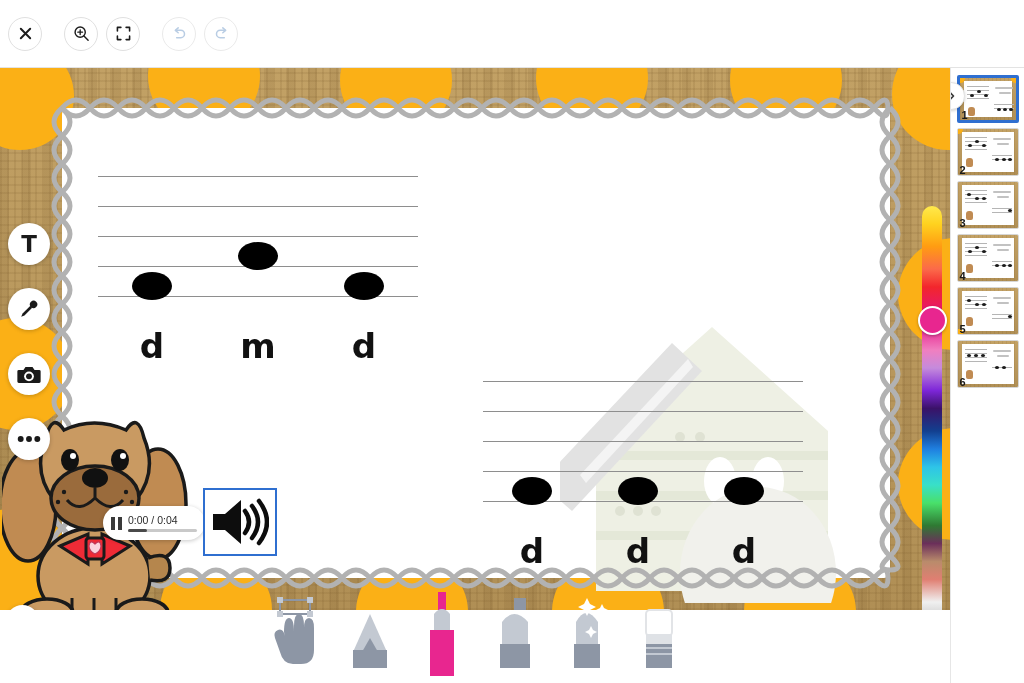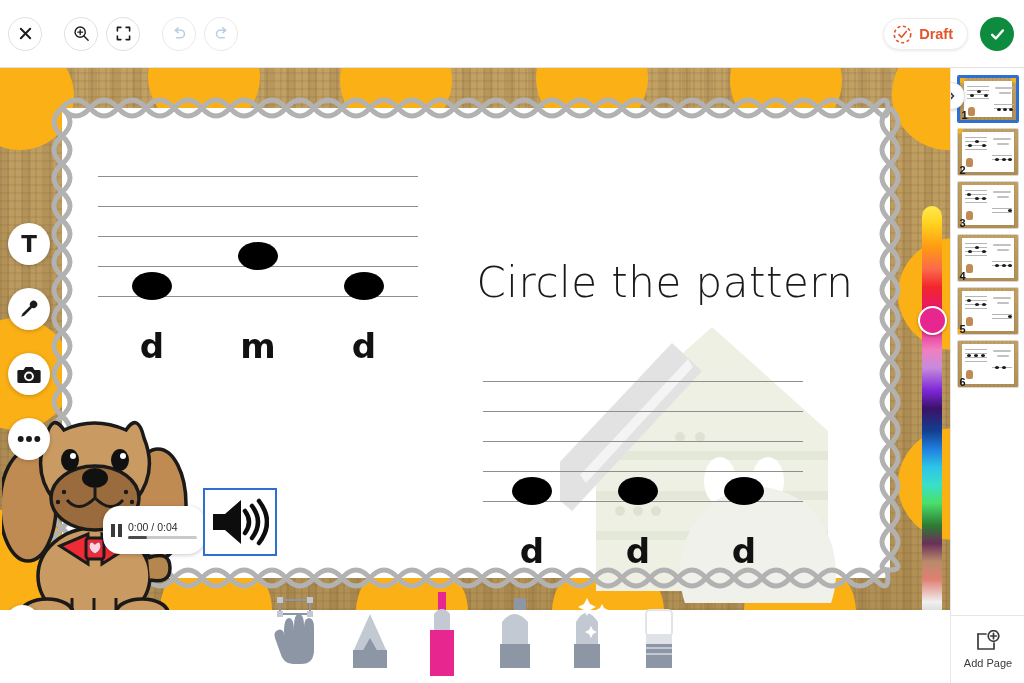--- a/index.html
+++ b/index.html
@@ -110,21 +110,21 @@
     position: absolute; left: 6px; top: 537px;
     width: 33px; height: 33px; border-radius: 50%; background: #fff;
     box-shadow: 0 1px 4px rgba(0,0,0,.22);
     display: flex; align-items: center; justify-content: center;
     font-family: "DejaVu Serif", serif; font-size: 21px; font-weight: 700;
     color: #2b2b2b; cursor: pointer; line-height: 0; padding-top: 9px;
   }
 
   
   .audio-pill {
-    position: absolute; left: 103px; top: 438px; width: 102px; height: 48px;
+    position: absolute; left: 103px; top: 438px; width: 102px; height: 34px;
     background: #fff; border-radius: 17px; box-shadow: 0 1px 4px rgba(0,0,0,.22);
     display: flex; align-items: center; padding: 0 8px; gap: 6px; cursor: pointer;
   }
   .pause-ic { width: 11px; height: 13px; display: flex; gap: 3px; flex: none; }
   .pause-ic i { display: block; width: 4px; height: 13px; background: #3a3a3a; }
   .aud-col { display: flex; flex-direction: column; gap: 3px; flex: 1; }
   .aud-time { font-size: 10.5px; color: #2b2b2b; white-space: nowrap; }
   .aud-track { height: 3px; background: #c9c9c9; border-radius: 2px; position: relative; }
   .aud-track i { position: absolute; left:0; top:0; height:3px; width: 27%; background:#4a4a4a; border-radius:2px; }
   .speaker-box {
@@ -240,34 +240,20 @@
 
       <div class="circ-btn disabled">
         <svg width="17" height="17" viewBox="0 0 18 18">
           <path d="M12.8 5.6 H7.6 a3.9 3.9 0 0 0 0 7.8 H12.0" fill="none" stroke="#b9cde4" stroke-width="1.6" stroke-linecap="round"></path>
           <path d="M10.4 3.0 L13.4 5.7 L10.4 8.2" fill="none" stroke="#b9cde4" stroke-width="1.6" stroke-linecap="round" stroke-linejoin="round"></path>
         </svg>
       </div>
     </div>
 
 
-    <div class="tb-right">
-      <div class="draft-pill">
-        <svg width="21" height="21" viewBox="0 0 22 22">
-          <circle cx="11" cy="11" r="8.6" fill="none" stroke="#e4562a" stroke-width="1.7" stroke-dasharray="3.2 2.6"></circle>
-          <path d="M7.2 11.2 L10 13.9 L15 7.8" fill="none" stroke="#e4562a" stroke-width="1.7" stroke-linecap="round" stroke-linejoin="round"></path>
-        </svg>
-        <span class="lbl">Draft</span>
-      </div>
-      <div class="done-btn">
-        <svg width="19" height="19" viewBox="0 0 20 20">
-          <path d="M4.4 10.4 L8.2 14.2 L15.6 5.8" fill="none" stroke="#fff" stroke-width="2.6" stroke-linecap="round" stroke-linejoin="round"></path>
-        </svg>
-      </div>
-    </div>
   </div>
 
   <div class="canvas-wrap">
 
     <div class="dot" style="left:-34px;top:-26px;width:108px;height:108px;"></div>
     <div class="dot" style="left:148px;top:-48px;width:112px;height:112px;"></div>
     <div class="dot" style="left:340px;top:-44px;width:112px;height:112px;"></div>
     <div class="dot" style="left:536px;top:-46px;width:112px;height:112px;"></div>
     <div class="dot" style="left:730px;top:-44px;width:112px;height:112px;"></div>
     <div class="dot" style="left:892px;top:-30px;width:112px;height:112px;"></div>
@@ -366,21 +352,20 @@
       <div class="ln" style="top:120px;"></div>
       <div class="note" style="left:34px;top:96px;"></div>
       <div class="note" style="left:140px;top:66px;"></div>
       <div class="note" style="left:246px;top:96px;"></div>
       <div class="syl" style="left:24px;top:150px;width:60px;">d</div>
       <div class="syl" style="left:130px;top:150px;width:60px;">m</div>
       <div class="syl" style="left:236px;top:150px;width:60px;">d</div>
     </div>
 
     <div class="prompt">
-      <div>Circle the pattern</div>
     </div>
 
     <div class="staff" style="left:483px;top:313px;width:320px;height:120px;">
       <div class="ln" style="top:0px;"></div>
       <div class="ln" style="top:30px;"></div>
       <div class="ln" style="top:60px;"></div>
       <div class="ln" style="top:90px;"></div>
       <div class="ln" style="top:120px;"></div>
       <div class="note" style="left:29px;top:96px;"></div>
       <div class="note" style="left:135px;top:96px;"></div>
@@ -671,23 +656,14 @@
         <div class="ttxt" style="left:31px;top:6px;width:18px;"></div>
         <div class="ttxt" style="left:35px;top:11px;width:12px;"></div>
         <div class="tline" style="left:30px;top:23px;width:20px;"></div>
         <div class="tnote" style="left:33px;top:22px;"></div>
         <div class="tnote" style="left:40px;top:22px;"></div>
         <div class="tdog" style="left:4px;top:26px;"></div>
       </div>
       <span class="thumb-num">6</span>
     </div>
 
-    <div class="addpage">
-      <svg width="26" height="22" viewBox="0 0 26 22">
-        <path d="M3 4 V19 H19 V13" fill="none" stroke="#3a3a3a" stroke-width="1.7" stroke-linecap="round" stroke-linejoin="round"></path>
-        <path d="M3 4 H11" fill="none" stroke="#3a3a3a" stroke-width="1.7" stroke-linecap="round"></path>
-        <circle cx="18.5" cy="6" r="5.3" fill="none" stroke="#3a3a3a" stroke-width="1.7"></circle>
-        <path d="M18.5 3.3 V8.7 M15.8 6 H21.2" stroke="#3a3a3a" stroke-width="1.7" stroke-linecap="round"></path>
-      </svg>
-      <span class="lbl">Add Page</span>
-    </div>
   </div>
 </div>
 
 </body></html>

